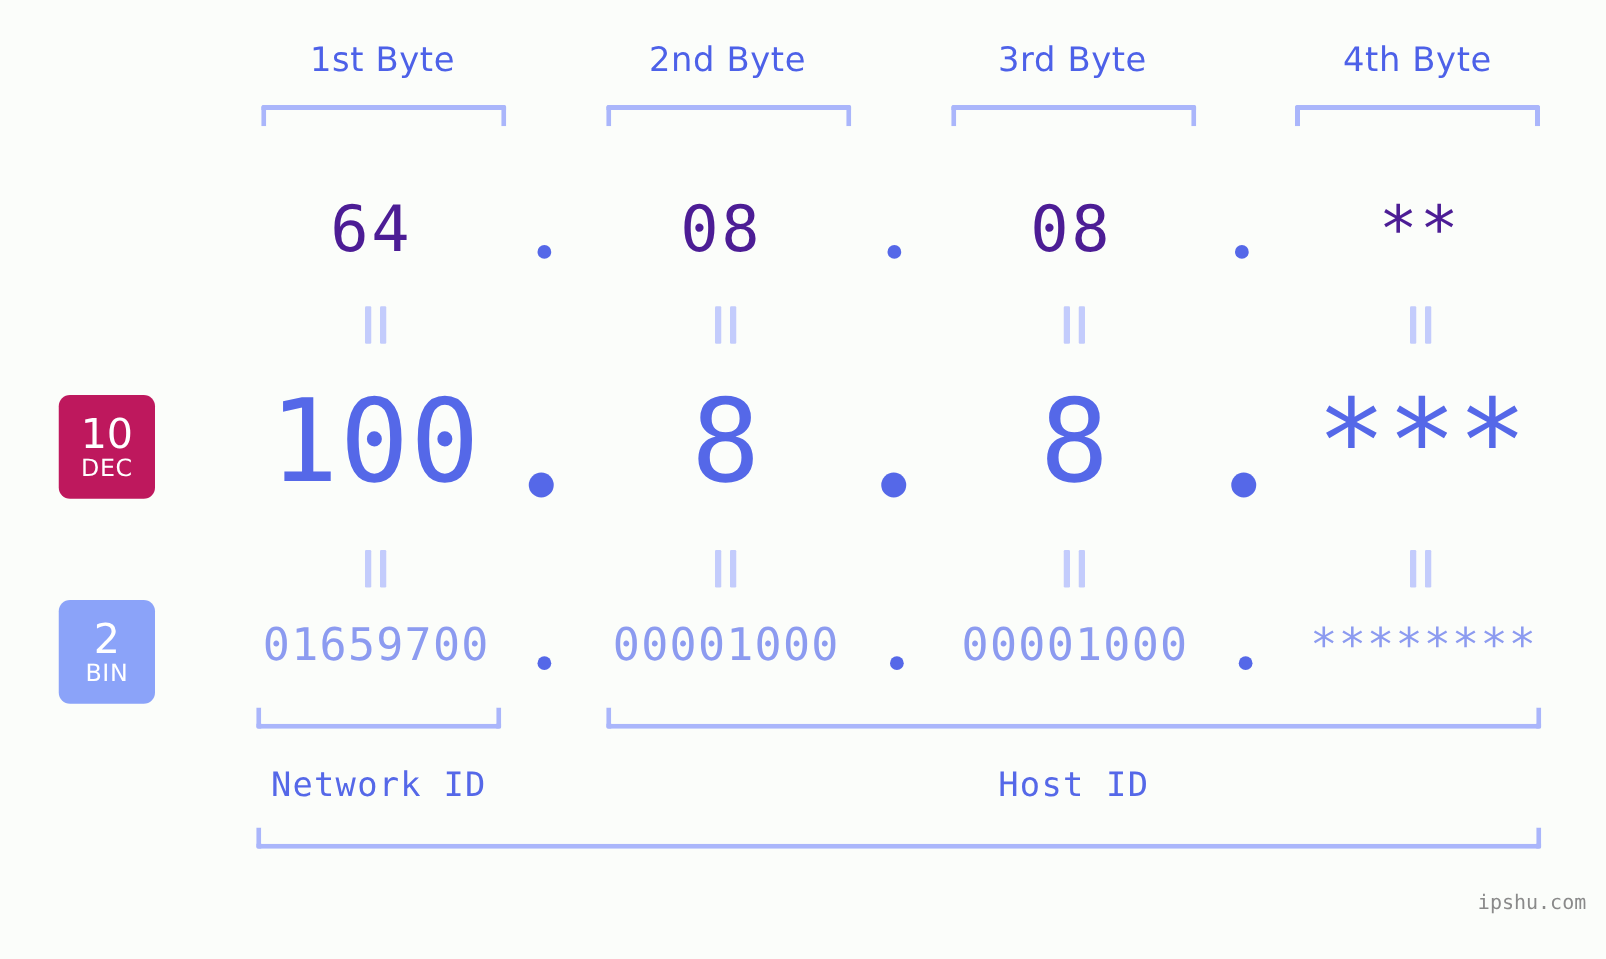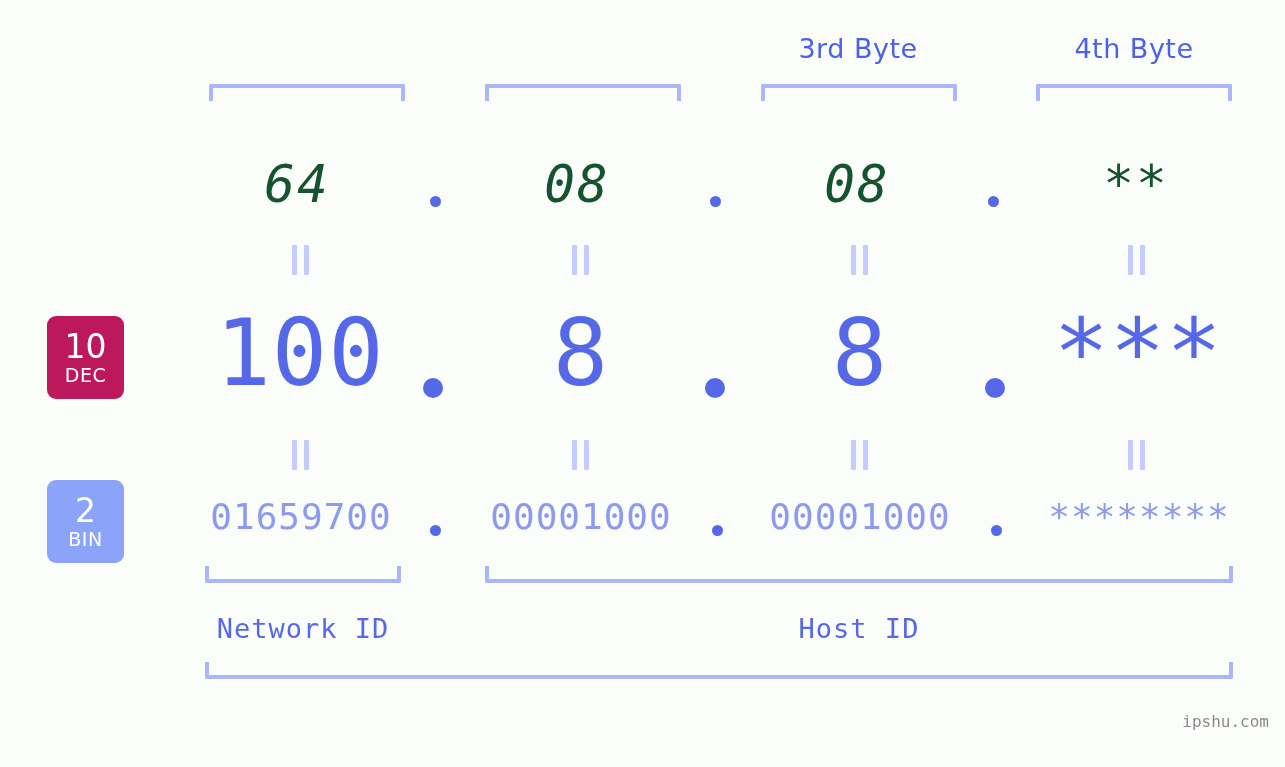--- a/index.html
+++ b/index.html
@@ -80,24 +80,23 @@
   
   .cell {
     position: absolute;
     width: 196px;
     text-align: center;
     white-space: nowrap;
     font-family: "DejaVu Sans Mono", monospace;
   }
   .row-hex .cell {
     font-size: 51px;
-    color: #14532d;
+    color: #4c1d95;
     top: 155px;
     letter-spacing: 2px;
-    font-style: italic;
   }
   .row-dec .cell {
     font-size: 92px;
     color: #5568e8;
     top: 300px;
     letter-spacing: 1px;
   }
   .row-bin .cell {
     font-size: 36px;
     color: #8c9bf0;
@@ -159,20 +158,22 @@
     font-size: 16px;
     color: #8a8a8a;
     letter-spacing: 0px;
   }
 </style>
 </head>
 <body>
 
 <div id="stage">
 
+  <div class="byte-label" style="left:208px;">1st Byte</div>
+  <div class="byte-label" style="left:484px;">2nd Byte</div>
   <div class="byte-label" style="left:760px;">3rd Byte</div>
   <div class="byte-label" style="left:1036px;">4th Byte</div>
 
   <div class="bracket-down" style="left:209px; top:84px; width:196px;"></div>
   <div class="bracket-down" style="left:485px; top:84px; width:196px;"></div>
   <div class="bracket-down" style="left:761px; top:84px; width:196px;"></div>
   <div class="bracket-down" style="left:1036px; top:84px; width:196px;"></div>
 
   <div class="row-hex">
     <div class="cell" style="left:199px;">64</div>

